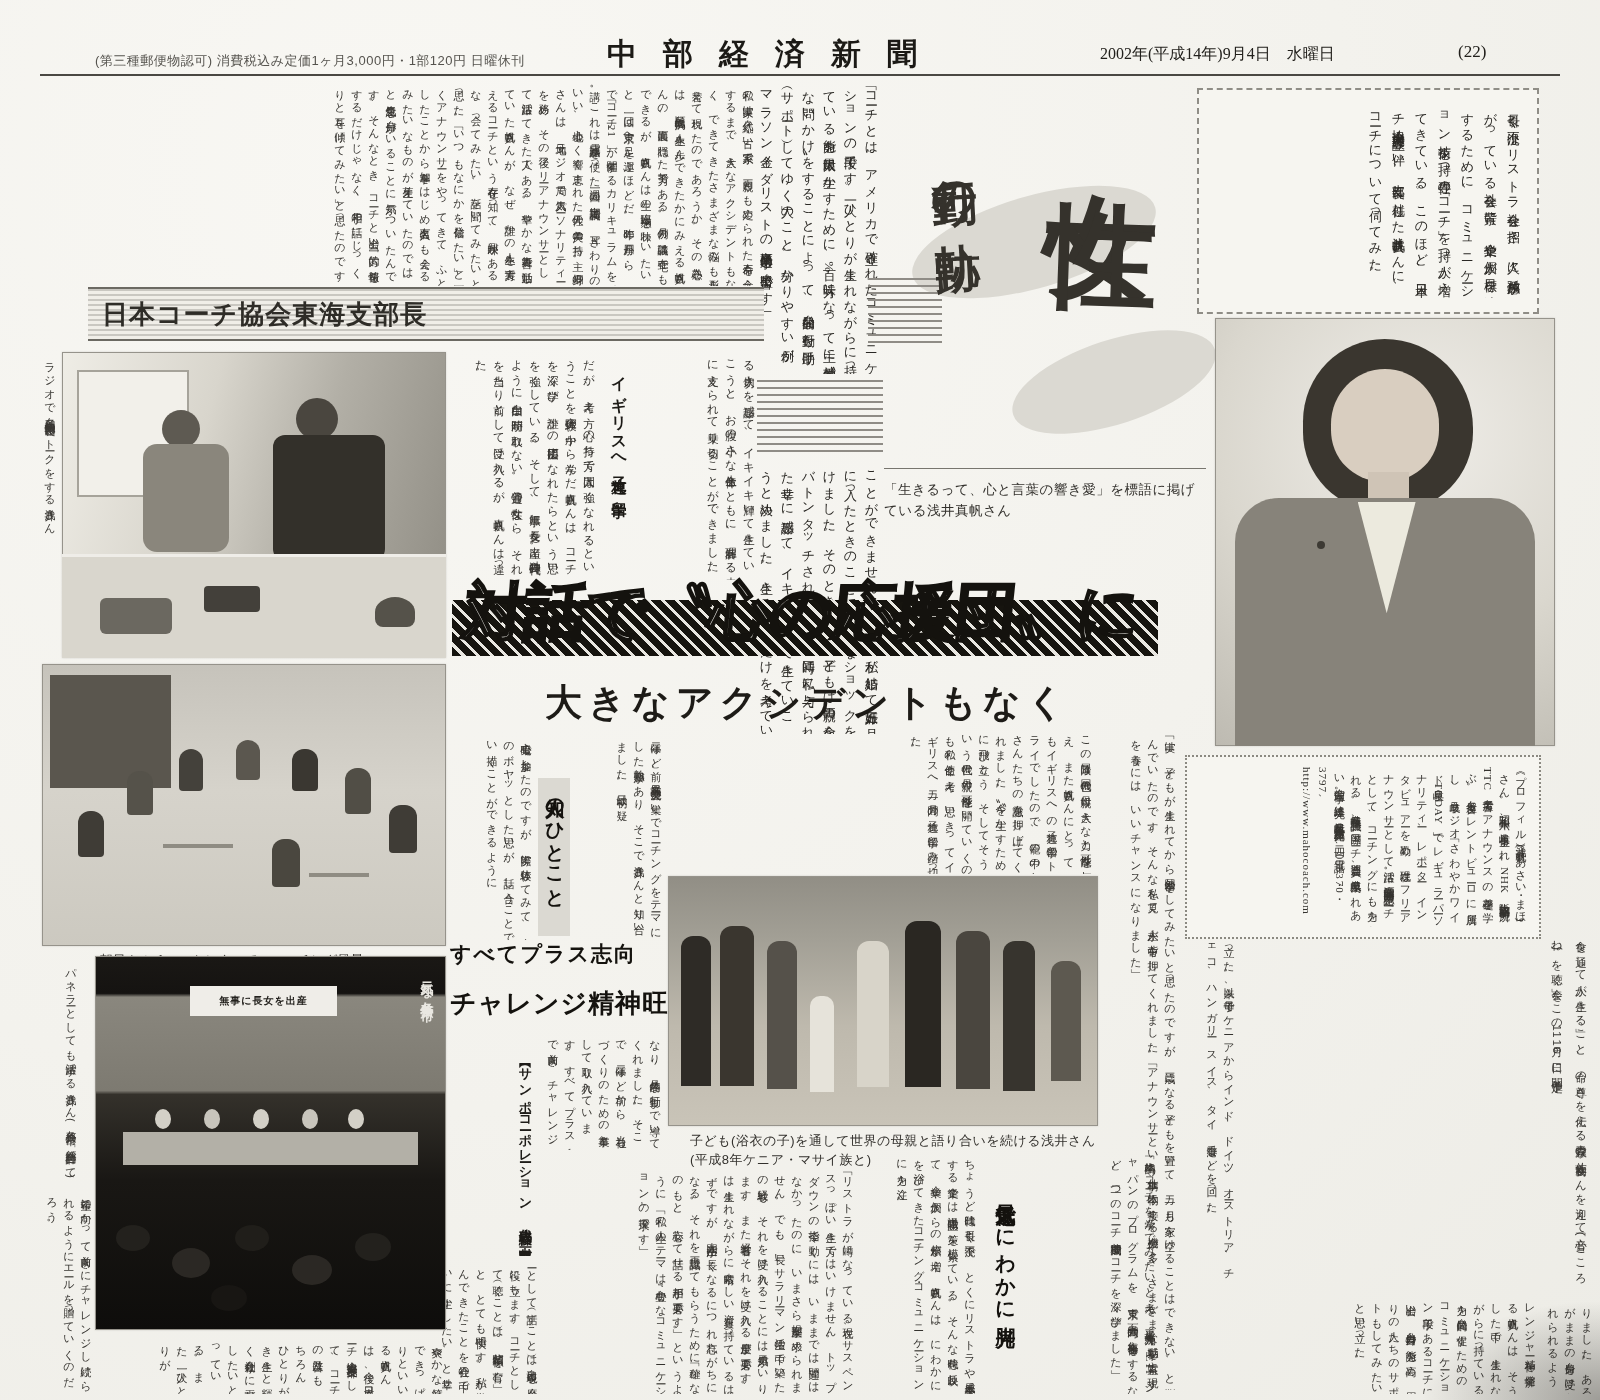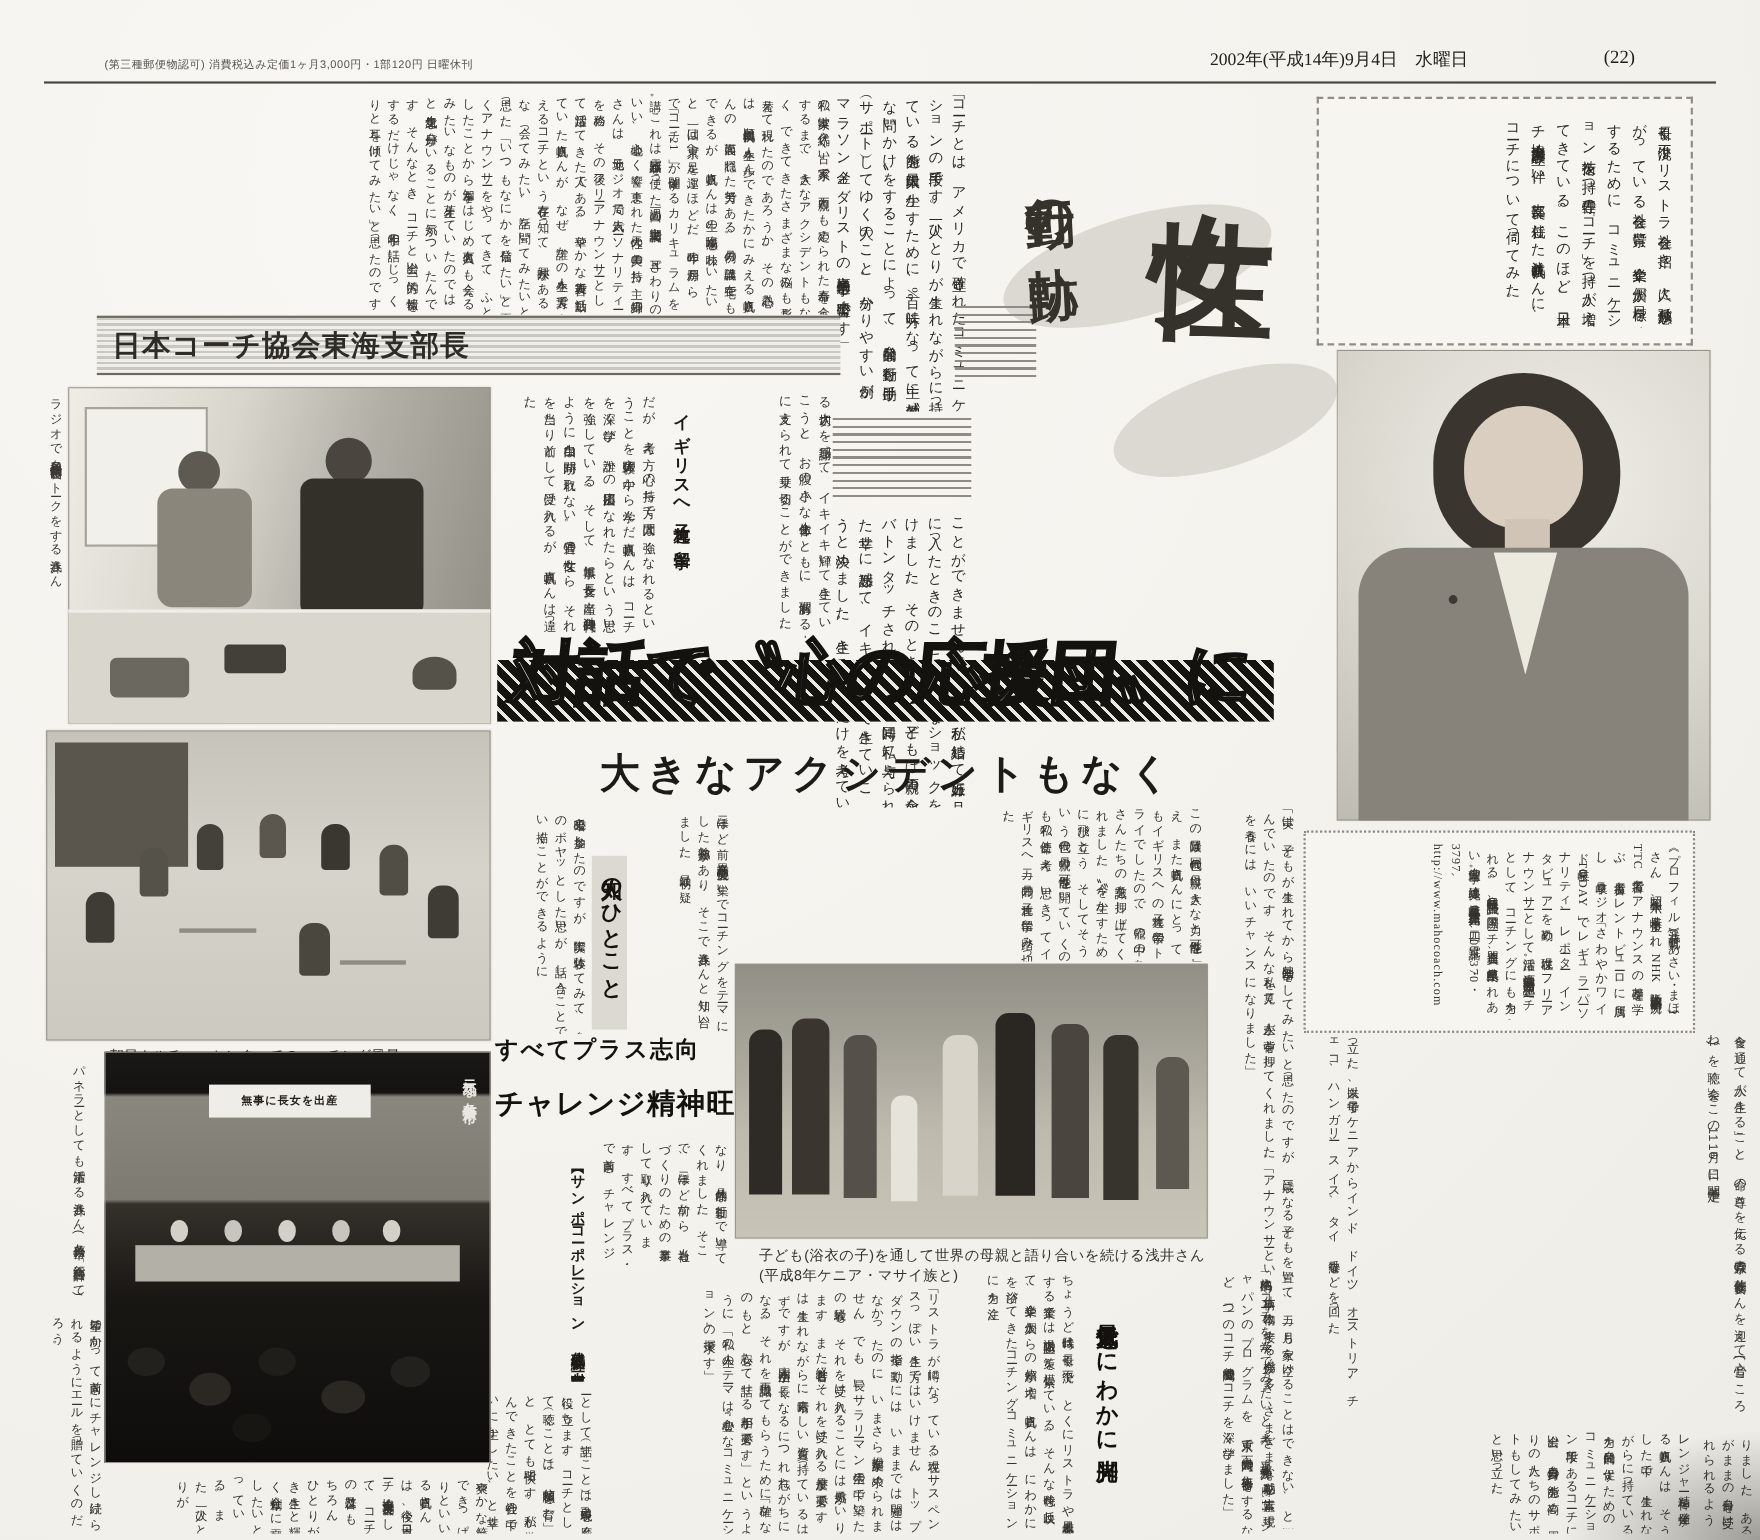--- a/index.html
+++ b/index.html
@@ -28,21 +28,22 @@
   .gothic{font-family:"Liberation Sans","DejaVu Sans",sans-serif;}
   .sechead{font-family:"Liberation Serif","DejaVu Serif",serif;font-weight:900;color:#14120e;}
   .ellip{position:absolute;background:#dbd9d2;border-radius:50%;}
   .callig{font-family:"DejaVu Serif","Liberation Serif",serif;font-weight:700;color:#35322c;}
 </style>
 </head>
 <body>
 
 <div class="page">
 
-  <div class="abs hcap" style="left:95px;top:52px;font-size:10px;color:#55534e;">(第三種郵便物認可) 消費税込み定価1ヶ月3,000円・1部120円  日曜休刊</div>
+  <div class="abs hcap" style="left:95px;top:52px;font-size:13px;color:#55534e;">(第三種郵便物認可) 消費税込み定価1ヶ月3,000円・1部120円  日曜休刊</div>
+  <div class="abs" style="left:560px;top:34px;width:430px;text-align:center;font-size:30px;font-weight:700;letter-spacing:26px;color:#1c1a16;">中部経済新聞</div>
   <div class="abs" style="left:1100px;top:44px;font-size:16px;color:#22201c;">
     <span>2002年(平成14年)9月4日</span>　<span>水曜日</span>
   </div>
   <div class="abs" style="left:1458px;top:42px;font-size:17px;color:#22201c;">(22)</div>
   <div class="rule" style="left:40px;top:74px;width:1520px;height:2px;"></div>
 
   <div class="abs vtext" style="left:42px;top:82px;width:714px;height:204px;">私の実家は代々続く古い家系で、両親とも定められた寿命を全うするまで、大きなアクシデントもなく、できてきたさまざまな悩みも形を替えて現れたのであろうか。その熱心さは、順風満帆に人生を歩んできたかにみえる真帆さんの、裏面に隠れた努力である。月例の講義は在宅でも受講できるが、真帆さんは生の臨場感を味わいたいと、一回は東京へ足を運ぶほどだ。昨年の四月から、東京で「コーチ21」が開催するカリキュラムを受講。これは電話回線を使った週一回の定期講義で、耳ざわりのいい、心地よく響く恵まれた天性の美声の持ち主。細身の真帆さんは、地元ラジオ局で人気パーソナリティーを務め、その後フリーアナウンサーとして活躍してきた人である。華やかな表舞台で活動していた真帆さんが、なぜ、誰かの人生を裏方で支えるコーチという存在を知って、興味があるな、会ってみたい、話を聞いてみたいと思った。「いつもなにかを発信したい」と十五年近くアナウンサーをやってきて、ふとしたことから知事をはじめ有名人にも会える特権意識みたいなものが芽生えていたのでは、と生意気な自分がいることに気がついたんです。そんなとき、コーチと出会い「一方的に情報を発信するだけじゃなく、相手の話にじっくりと耳を傾けてみたい」と思ったのです</div>
 
   <div class="abs vtext big" style="left:760px;top:82px;width:122px;height:292px;">「コーチとは、アメリカで確立されたコミュニケーションの手段です。一人ひとりが生まれながらに持っている能力を最大限に生かすために、百%味方になって主に〝効果的な問いかけ〟をすることによって、自発的な行動を手助け（サポート）してゆく人」のこと。分かりやすい例が、マラソン金メダリストの高橋尚子選手と小出監督です」</div>
   <div class="abs stripes" style="left:757px;top:380px;width:126px;height:76px;"></div>
@@ -62,20 +63,23 @@
 
   <div class="photo" style="left:1215px;top:318px;width:340px;height:428px;background:radial-gradient(circle at 60% 28%,#efede8 0%,#dad7ce 55%,#bdbab1 100%);">
     <div class="pp" style="left:26%;top:5%;width:50%;height:40%;background:#3a362f;border-radius:48% 52% 46% 46%;"></div>
     <div class="pp" style="left:34%;top:12%;width:32%;height:26%;background:#d9cec0;border-radius:50% 50% 46% 46%;"></div>
     <div class="pp" style="left:45%;top:36%;width:12%;height:8%;background:#cfc4b6;"></div>
     <div class="pp" style="left:6%;top:42%;width:88%;height:60%;background:#87837a;border-radius:44px 44px 0 0;"></div>
     <div class="pp" style="left:42%;top:43%;width:17%;height:26%;background:#eceade;clip-path:polygon(0 0,100% 0,50% 100%);"></div>
     <div class="pp" style="left:30%;top:52%;width:8px;height:8px;border-radius:50%;background:#3d3a34;"></div>
   </div>
 
+  <div class="abs" style="left:884px;top:468px;width:322px;border-top:1.5px solid #77756e;padding-top:10px;">
+    <div class="hcap" style="font-size:13.5px;line-height:21px;">「生きるって、心と言葉の響き愛」を標語に掲げている浅井真帆さん</div>
+  </div>
 
   <div class="abs barstripe" style="left:88px;top:287px;width:676px;height:54px;display:flex;align-items:center;gap:20px;padding-left:14px;box-sizing:border-box;">
     <span style="font-size:26px;font-weight:900;color:#2e2c27;letter-spacing:1px;">日本コーチ協会東海支部長</span>
   </div>
 
   <div class="abs vcap" style="left:38px;top:355px;width:22px;height:298px;">ラジオで名和昆虫博物館館長とトークをする浅井さん</div>
   <div class="photo" style="left:62px;top:352px;width:384px;height:306px;background:linear-gradient(105deg,#efede6 0%,#d8d5cc 35%,#b2afa6 62%,#8e8b82 100%);">
     <div class="pp" style="left:4%;top:6%;width:28%;height:40%;background:#f2f0ea;border:2px solid #a6a39a;"></div>
     <div class="pp" style="left:26%;top:19%;width:38px;height:38px;background:#5e5a52;border-radius:50%;"></div>
     <div class="pp" style="left:21%;top:30%;width:86px;height:108px;background:#8a867c;border-radius:14px;"></div>

